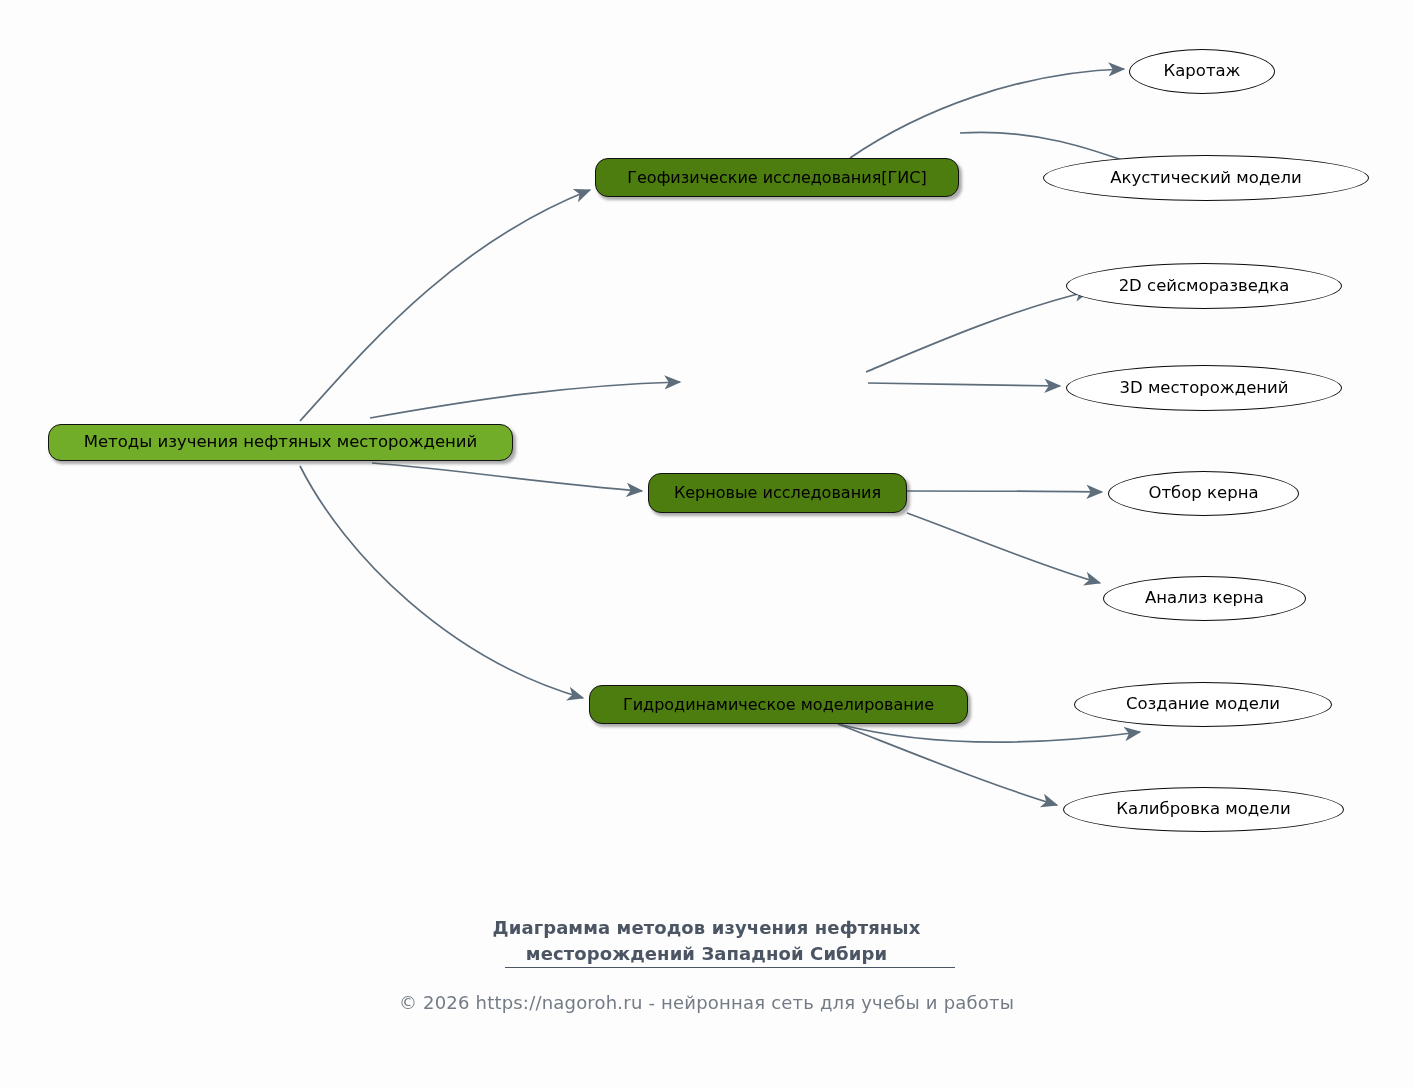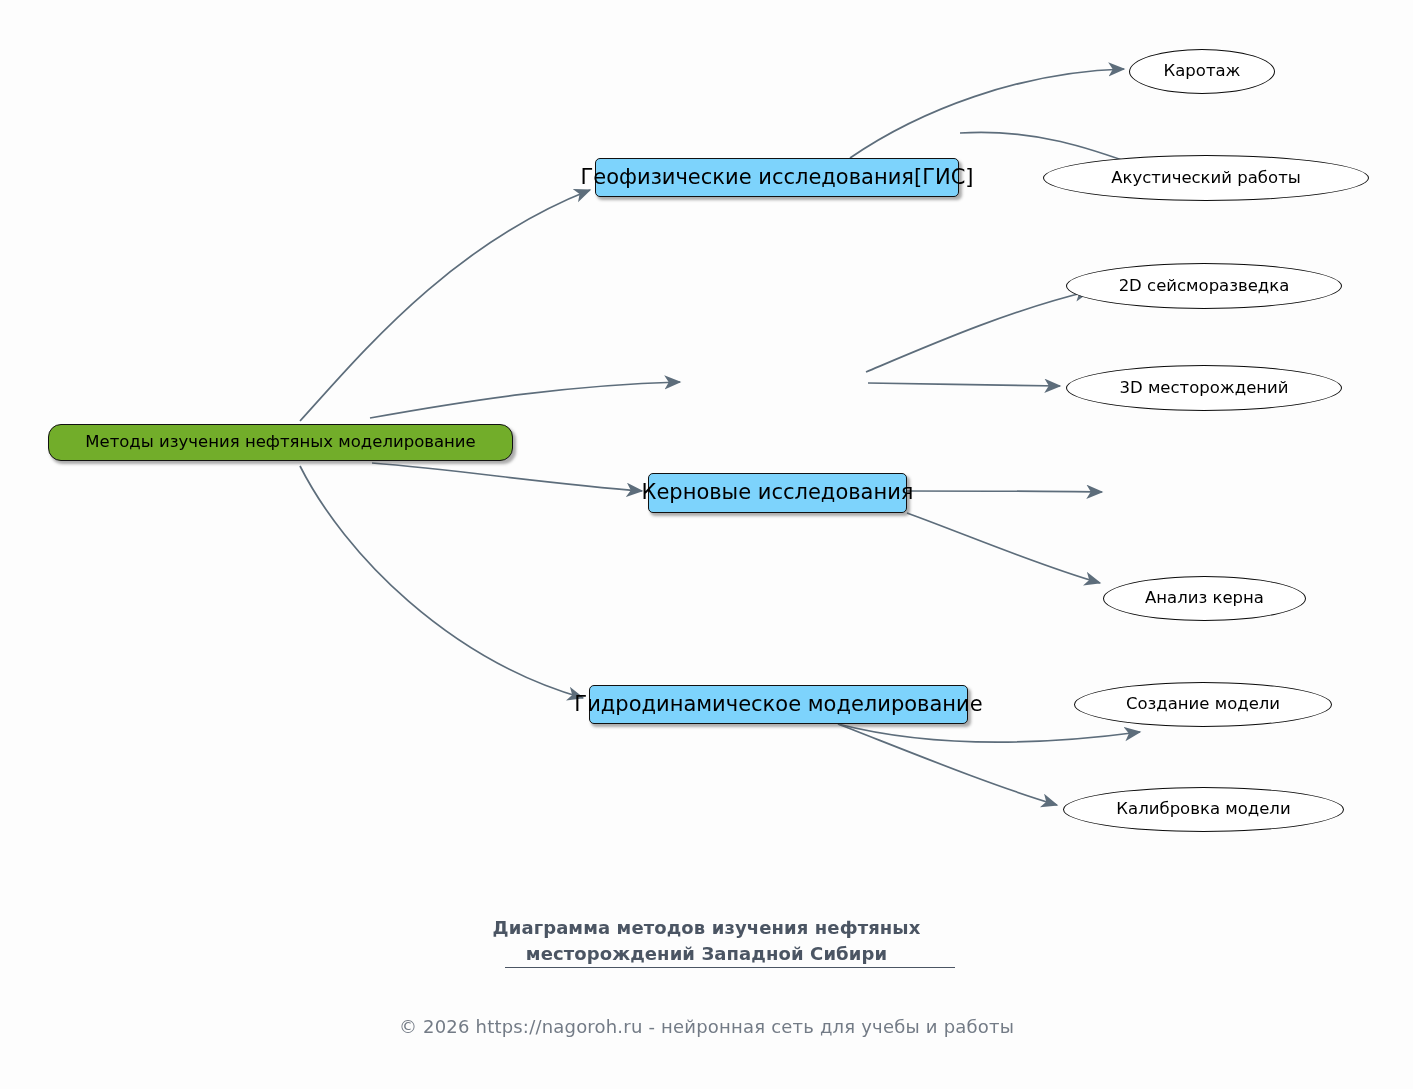--- a/index.html
+++ b/index.html
@@ -39,24 +39,24 @@
     white-space: nowrap;
   }
   .node-root {
     background: #72ad2a;
     border: 1.6px solid #111111;
     border-radius: 13px;
     font-size: 16.5px;
     box-shadow: 2.5px 3px 3px rgba(70,70,70,0.45);
   }
   .node-branch {
-    background: #7dd3fc;
+    background: #4d7c0f;
     border: 1.6px solid #111111;
-    border-radius: 5px;
-    font-size: 21px;
+    border-radius: 13px;
+    font-size: 16px;
     box-shadow: 2.5px 3px 3px rgba(70,70,70,0.45);
   }
   .node-leaf {
     background: #ffffff;
     border: 1.7px solid #0b0b0b;
     border-radius: 50%;
     font-size: 16.5px;
   }
   .node-label {
     display: block;
@@ -84,21 +84,20 @@
   }
   #copyright {
     position: absolute;
     left: 0;
     top: 992px;
     width: 1413px;
     text-align: center;
     font-size: 18px;
     color: #737b86;
     letter-spacing: 0.2px;
-    margin-top: 24px;
   }
 </style>
 </head>
 <body>
 
 <div id="canvas">
 
   <svg id="edge-layer" viewBox="0 0 1413 1089" xmlns="http://www.w3.org/2000/svg">
     <defs>
       <marker id="arrowhead" markerWidth="11" markerHeight="11" refX="9.2" refY="4.2" orient="auto" markerUnits="strokeWidth">
@@ -120,52 +119,55 @@
 
       <path d="M 907,491 C 960,491 1040,491 1102,492"></path>
       <path d="M 907,513 C 970,536 1040,566 1100,583"></path>
 
       <path d="M 838,724 C 920,745 1020,748 1140,732"></path>
       <path d="M 838,724 C 910,752 990,785 1057,805"></path>
     </g>
   </svg>
 
   <div class="node node-root" style="left:48px; top:424px; width:465px; height:37px;">
-    <span class="node-label">Методы изучения нефтяных моделирование</span>
+    <span class="node-label">Методы изучения нефтяных месторождений</span>
   </div>
 
   <div class="node node-branch" style="left:595px; top:158px; width:364px; height:39px;">
     <span class="node-label">Геофизические исследования[ГИС]</span>
   </div>
 
 
   <div class="node node-branch" style="left:648px; top:473px; width:259px; height:40px;">
     <span class="node-label">Керновые исследования</span>
   </div>
 
   <div class="node node-branch" style="left:589px; top:685px; width:379px; height:39px;">
     <span class="node-label">Гидродинамическое моделирование</span>
   </div>
 
   <div class="node node-leaf" style="left:1129px; top:49px; width:146px; height:45px;">
     <span class="node-label">Каротаж</span>
   </div>
 
   <div class="node node-leaf" style="left:1043px; top:155px; width:326px; height:46px;">
-    <span class="node-label">Акустический работы</span>
+    <span class="node-label">Акустический модели</span>
   </div>
 
   <div class="node node-leaf" style="left:1066px; top:263px; width:276px; height:46px;">
     <span class="node-label">2D сейсморазведка</span>
   </div>
 
   <div class="node node-leaf" style="left:1066px; top:365px; width:276px; height:46px;">
     <span class="node-label">3D месторождений</span>
   </div>
 
+  <div class="node node-leaf" style="left:1108px; top:471px; width:191px; height:45px;">
+    <span class="node-label">Отбор керна</span>
+  </div>
 
   <div class="node node-leaf" style="left:1103px; top:576px; width:203px; height:45px;">
     <span class="node-label">Анализ керна</span>
   </div>
 
   <div class="node node-leaf" style="left:1074px; top:682px; width:258px; height:45px;">
     <span class="node-label">Создание модели</span>
   </div>
 
   <div class="node node-leaf" style="left:1063px; top:787px; width:281px; height:45px;">

